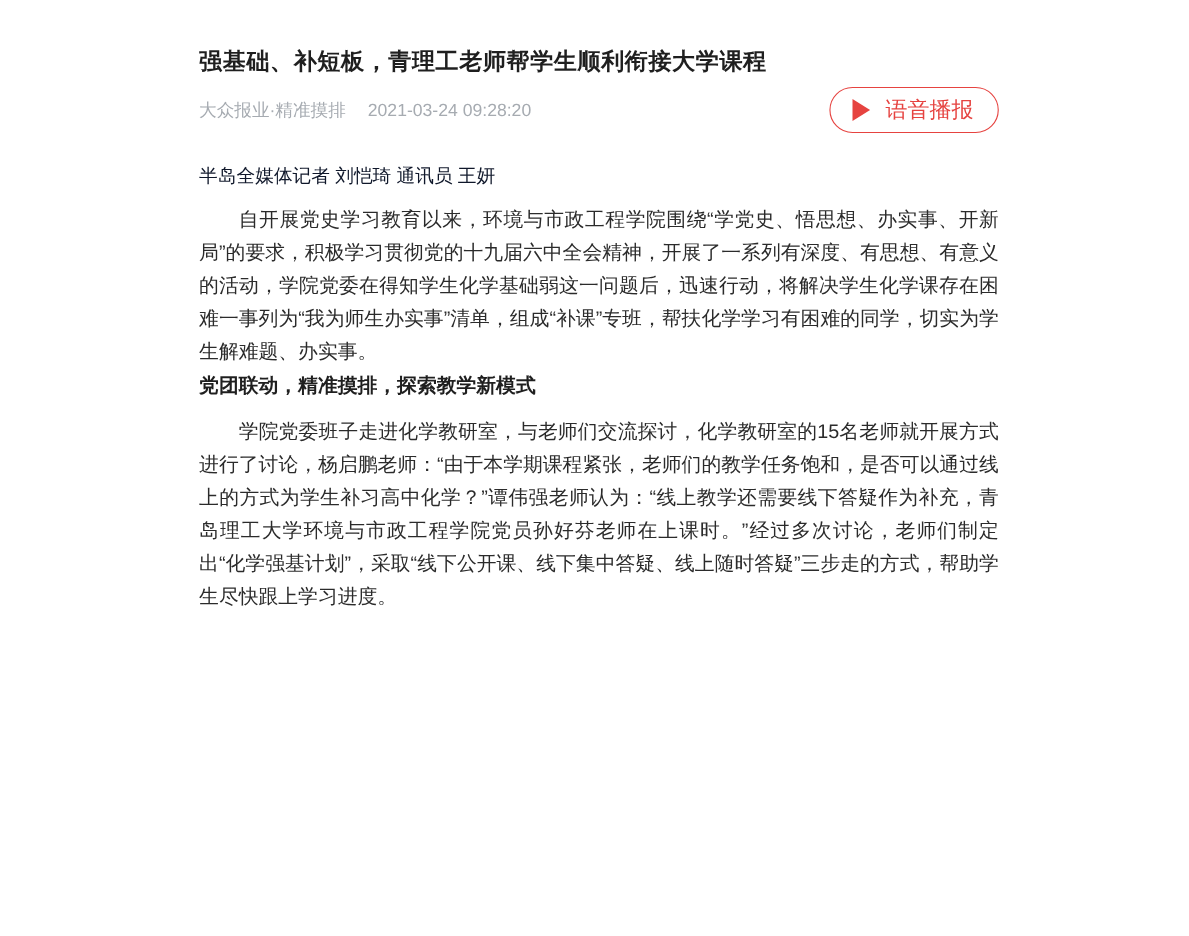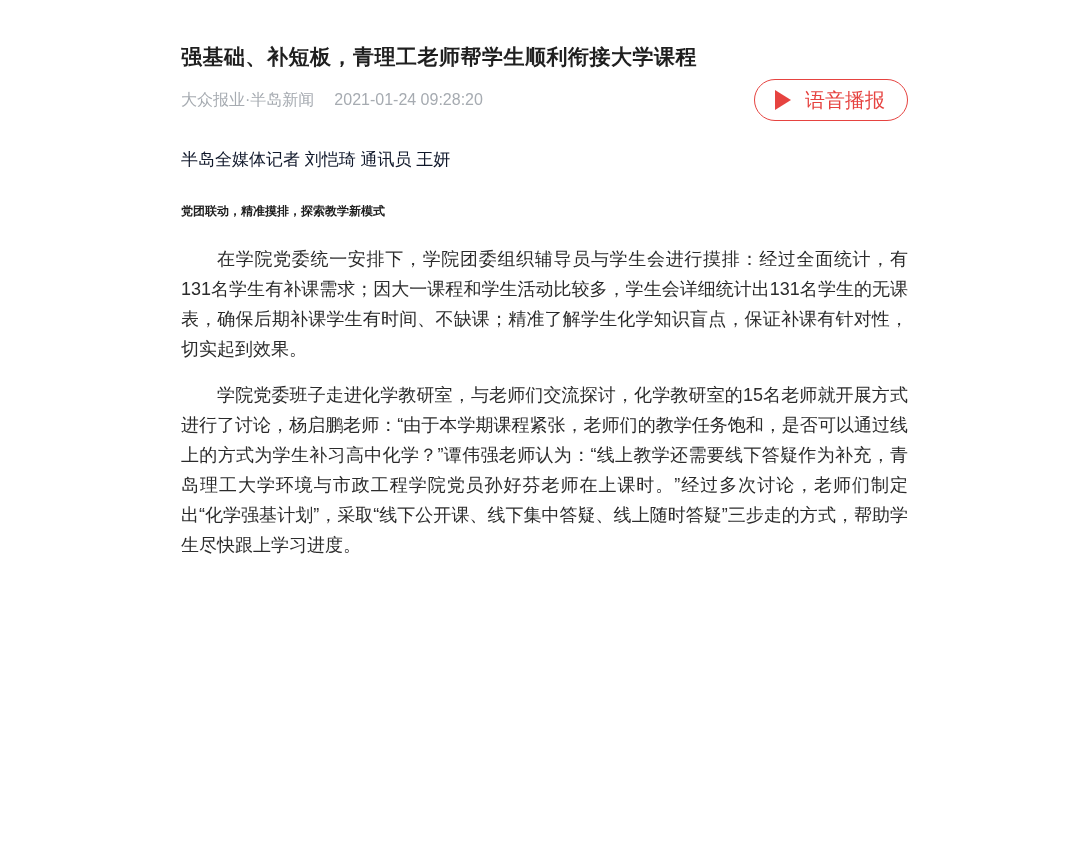--- a/index.html
+++ b/index.html
@@ -77,50 +77,50 @@
     line-height: 30px;
     color: #2b2b2b;
     text-indent: 2em;
     text-align: justify;
     margin-top: 13px;
   }
   .para.first-para { margin-top: 26px; }
   .para.after-heading { margin-top: 22px; }
   .para.last-para { margin-top: 16px; }
   .section-heading {
-    margin-top: 29px;
-    font-size: 12px;
+    margin-top: 5px;
+    font-size: 18px;
     line-height: 22px;
     font-weight: bold;
     color: #1f1f1f;
   }
 </style>
 </head>
 <body>
 
 <div class="page">
   <div class="content">
 
     <h1 class="article-title">强基础、补短板，青理工老师帮学生顺利衔接大学课程</h1>
 
     <div class="meta-row">
       <div class="meta-left">
-        <span>大众报业·半岛新闻</span>
-        <span>2021-01-24 09:28:20</span>
+        <span>大众报业·精准摸排</span>
+        <span>2021-03-24 09:28:20</span>
       </div>
       <button class="voice-btn">
         <span class="play-icon"></span>
         <span class="voice-label">语音播报</span>
       </button>
     </div>
 
     <p class="byline">半岛全媒体记者 刘恺琦 通讯员 王妍</p>
 
 
+    <p class="para">自开展党史学习教育以来，环境与市政工程学院围绕“学党史、悟思想、办实事、开新局”的要求，积极学习贯彻党的十九届六中全会精神，开展了一系列有深度、有思想、有意义的活动，学院党委在得知学生化学基础弱这一问题后，迅速行动，将解决学生化学课存在困难一事列为“我为师生办实事”清单，组成“补课”专班，帮扶化学学习有困难的同学，切实为学生解难题、办实事。</p>
 
     <h2 class="section-heading">党团联动，精准摸排，探索教学新模式</h2>
 
-    <p class="para after-heading">在学院党委统一安排下，学院团委组织辅导员与学生会进行摸排：经过全面统计，有131名学生有补课需求；因大一课程和学生活动比较多，学生会详细统计出131名学生的无课表，确保后期补课学生有时间、不缺课；精准了解学生化学知识盲点，保证补课有针对性，切实起到效果。</p>
 
     <p class="para last-para">学院党委班子走进化学教研室，与老师们交流探讨，化学教研室的15名老师就开展方式进行了讨论，杨启鹏老师：“由于本学期课程紧张，老师们的教学任务饱和，是否可以通过线上的方式为学生补习高中化学？”谭伟强老师认为：“线上教学还需要线下答疑作为补充，青岛理工大学环境与市政工程学院党员孙好芬老师在上课时。”经过多次讨论，老师们制定出“化学强基计划”，采取“线下公开课、线下集中答疑、线上随时答疑”三步走的方式，帮助学生尽快跟上学习进度。</p>
 
   </div>
 </div>
 
 </body></html>

